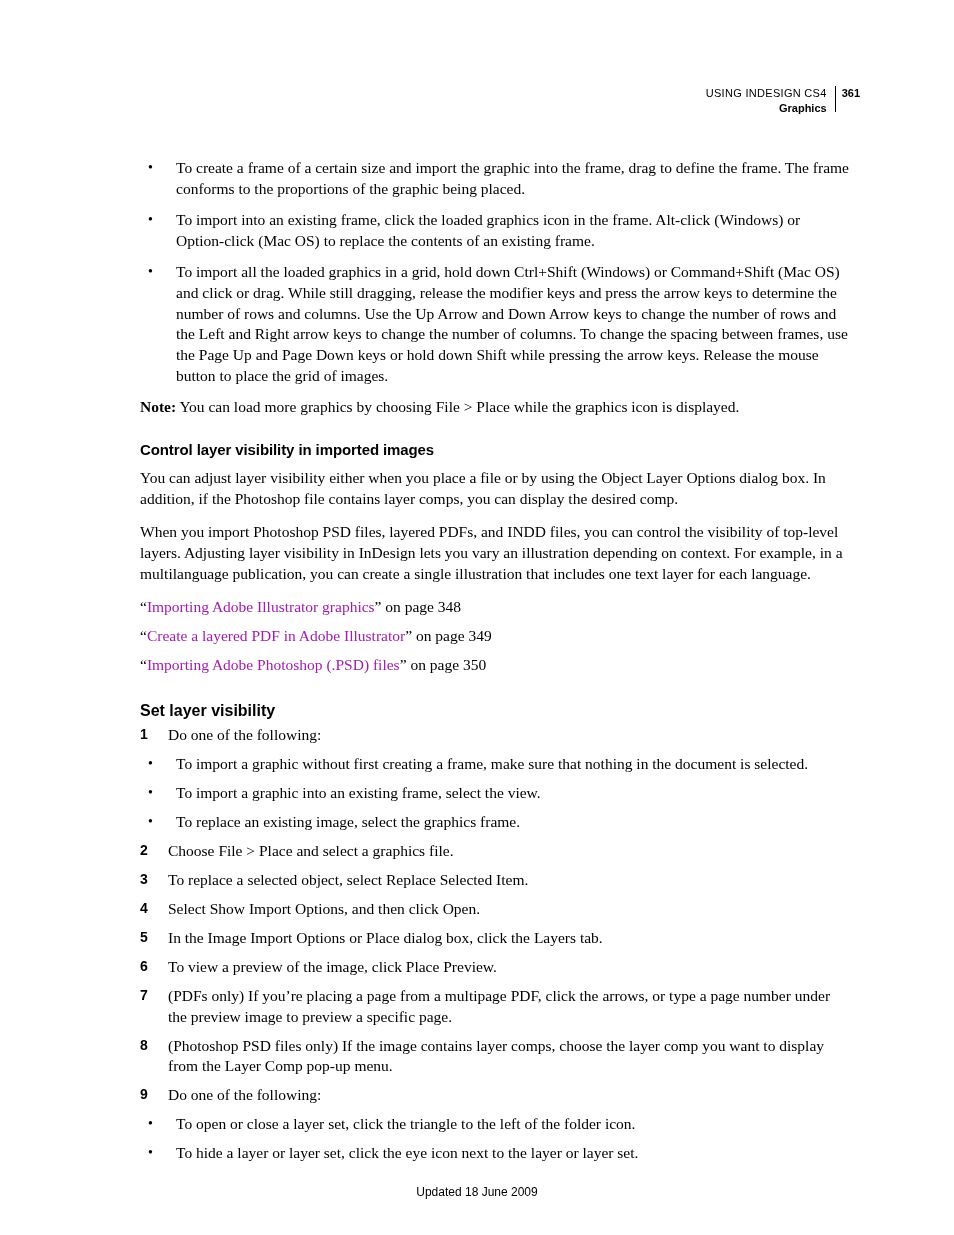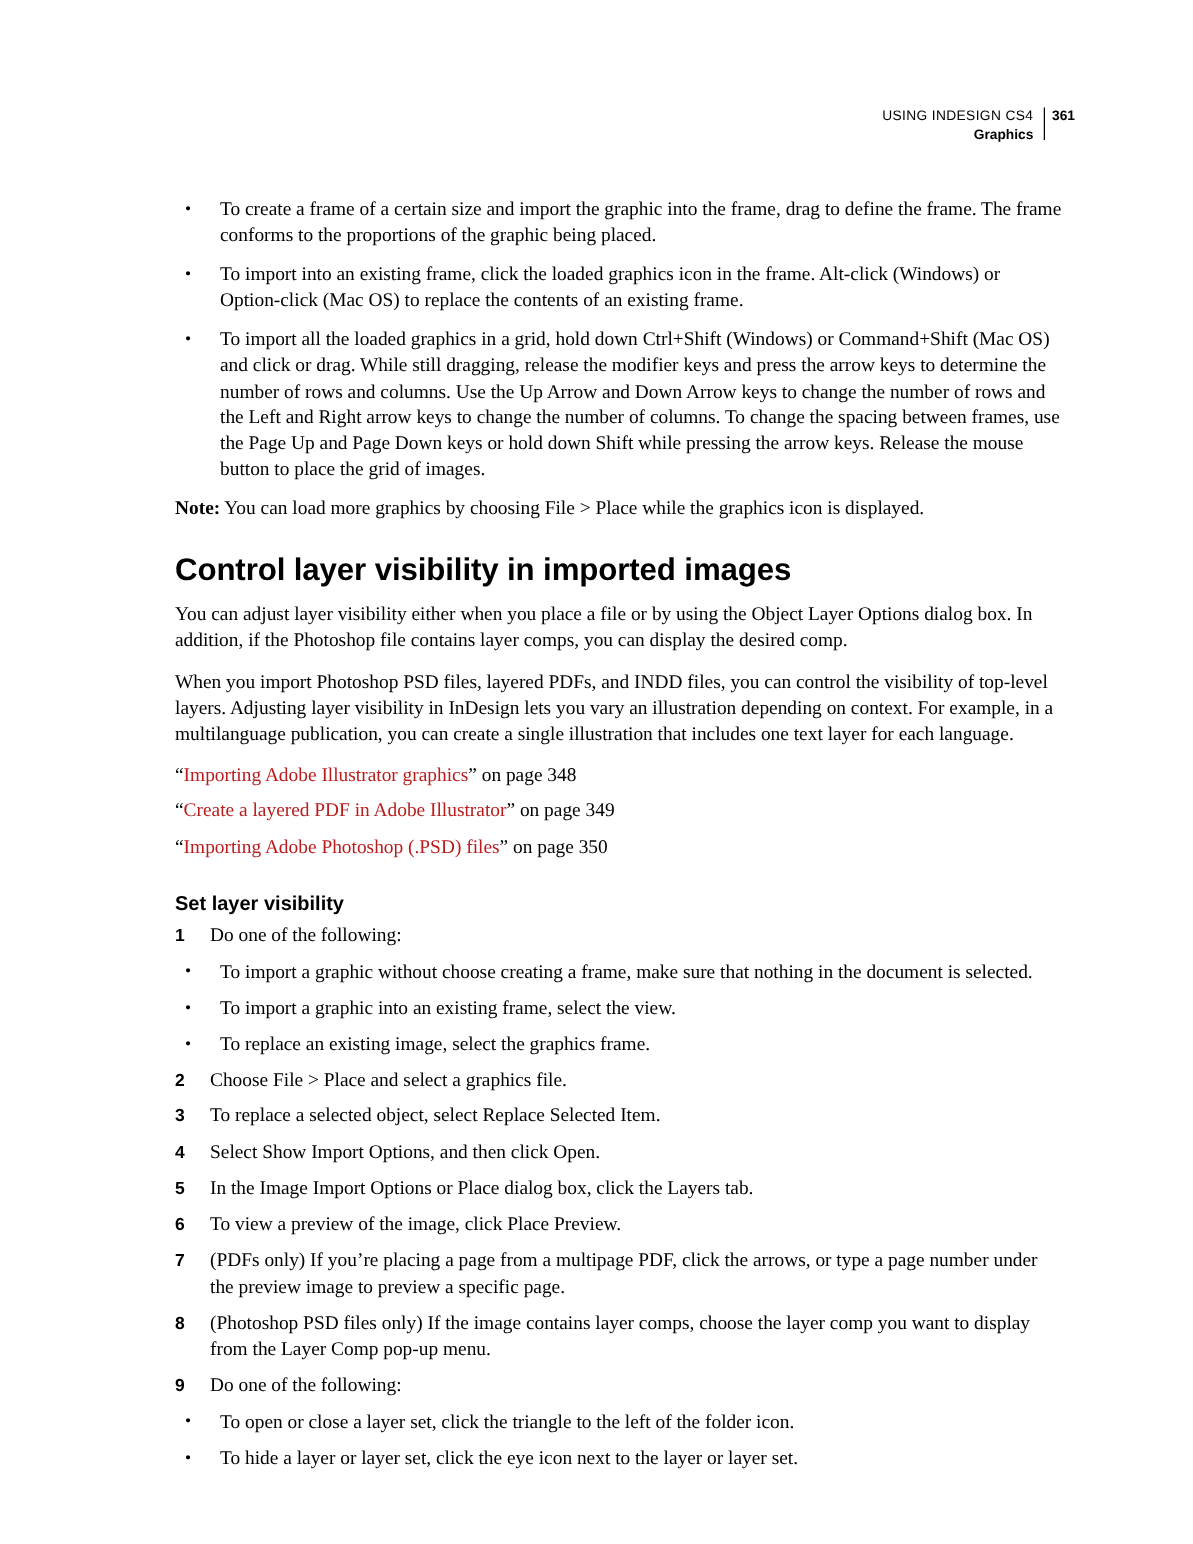--- a/index.html
+++ b/index.html
@@ -19,26 +19,26 @@
 .mark{width:28px;flex:0 0 28px;}
 .bul{font-size:14px;padding-top:1px;text-align:left;padding-left:8px;}
 .num{font-family:"Myriad Pro","Segoe UI",Arial,sans-serif;font-weight:700;font-size:14px;text-align:left;}
 .txt{flex:1;}
 
 .para{margin-bottom:12px;}
 .note{margin-top:4px;margin-bottom:22px;}
 .note b{font-weight:700;font-style:normal;}
 .note span.i{}
 
-h2{font-family:"Myriad Pro","Segoe UI",Arial,sans-serif;font-weight:700;font-size:25px;margin:18px 0 8px;letter-spacing:-.1px;}
+h2{font-family:"Myriad Pro","Segoe UI",Arial,sans-serif;font-weight:700;font-size:15px;margin:18px 0 8px;letter-spacing:-.1px;}
 h3{font-family:"Myriad Pro","Segoe UI",Arial,sans-serif;font-weight:700;font-size:15.5px;margin:22px 0 6px;}
 h4{font-family:"Myriad Pro","Segoe UI",Arial,sans-serif;font-weight:700;font-size:16px;margin:24px 0 4px;}
 
 .sa{margin-bottom:8px;}
-.lk{color:#b91c1c;text-align:right;}
+.lk{color:#a21caf;text-align:right;}
 
 .steps .row{margin-bottom:8px;}
 
 .ftr{position:absolute;bottom:35px;left:0;width:100%;text-align:center;font-family:"Myriad Pro","Segoe UI",Arial,sans-serif;font-size:12px;}
 </style>
 </head>
 <body>
 
 <div class="page">
 
@@ -86,21 +86,21 @@
 
     <h4>Set layer visibility</h4>
 
     <div class="steps" id="steps">
         <div class="row">
           <div class="mark num">1</div>
           <div class="txt">Do one of the following:</div>
         </div>
         <div class="row">
           <div class="mark bul">•</div>
-          <div class="txt">To import a graphic without choose creating a frame, make sure that nothing in the document is selected.</div>
+          <div class="txt">To import a graphic without first creating a frame, make sure that nothing in the document is selected.</div>
         </div>
         <div class="row">
           <div class="mark bul">•</div>
           <div class="txt">To import a graphic into an existing frame, select the view.</div>
         </div>
         <div class="row">
           <div class="mark bul">•</div>
           <div class="txt">To replace an existing image, select the graphics frame.</div>
         </div>
         <div class="row">
@@ -140,13 +140,14 @@
           <div class="txt">To open or close a layer set, click the triangle to the left of the folder icon.</div>
         </div>
         <div class="row">
           <div class="mark bul">•</div>
           <div class="txt">To hide a layer or layer set, click the eye icon next to the layer or layer set.</div>
         </div>
       </div>
 
   </div>
 
+  <div class="ftr">Updated 18 June 2009</div>
 </div>
 
 </body></html>

